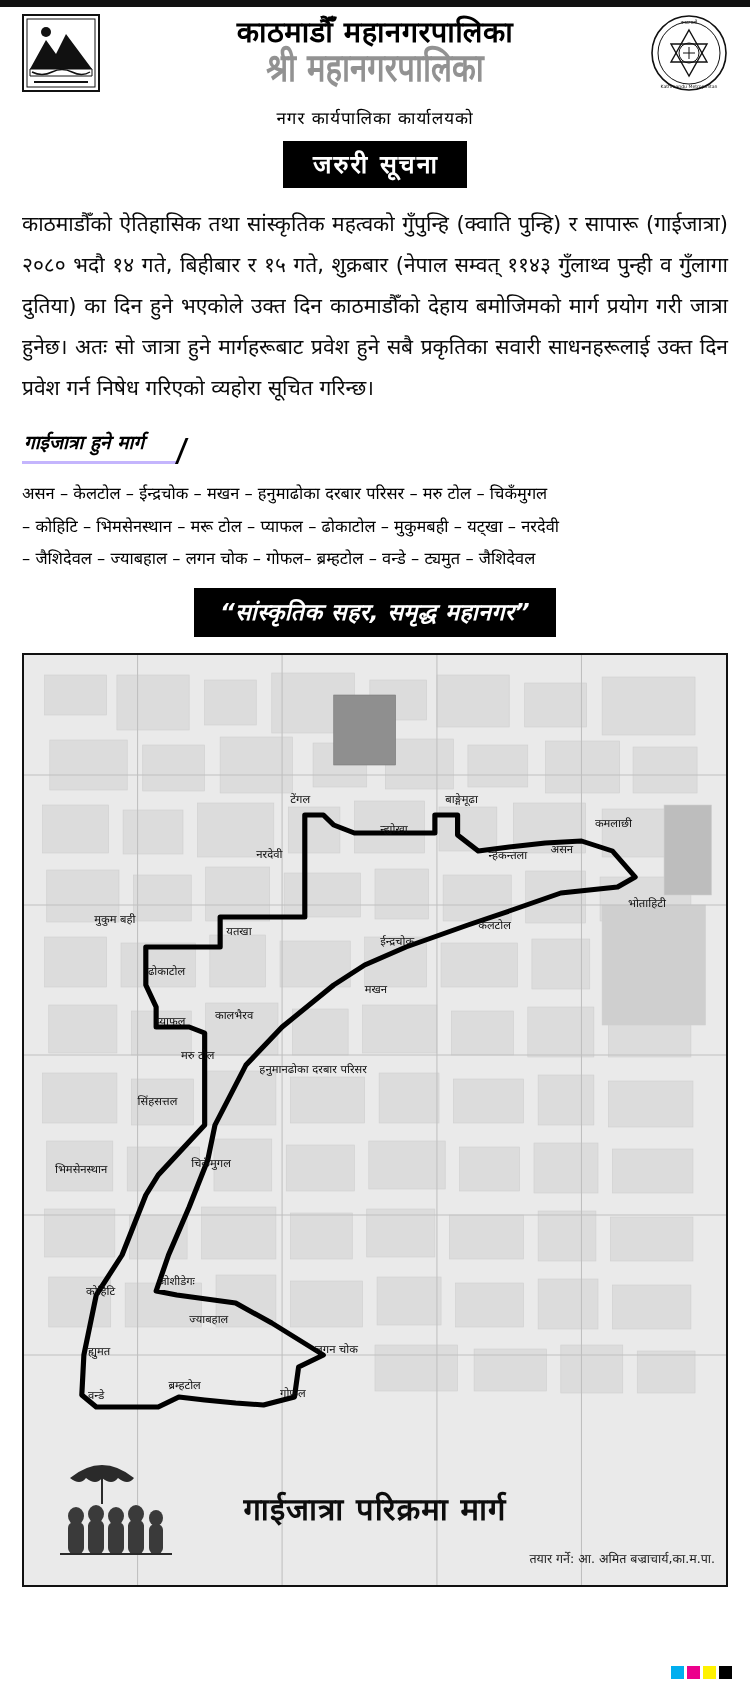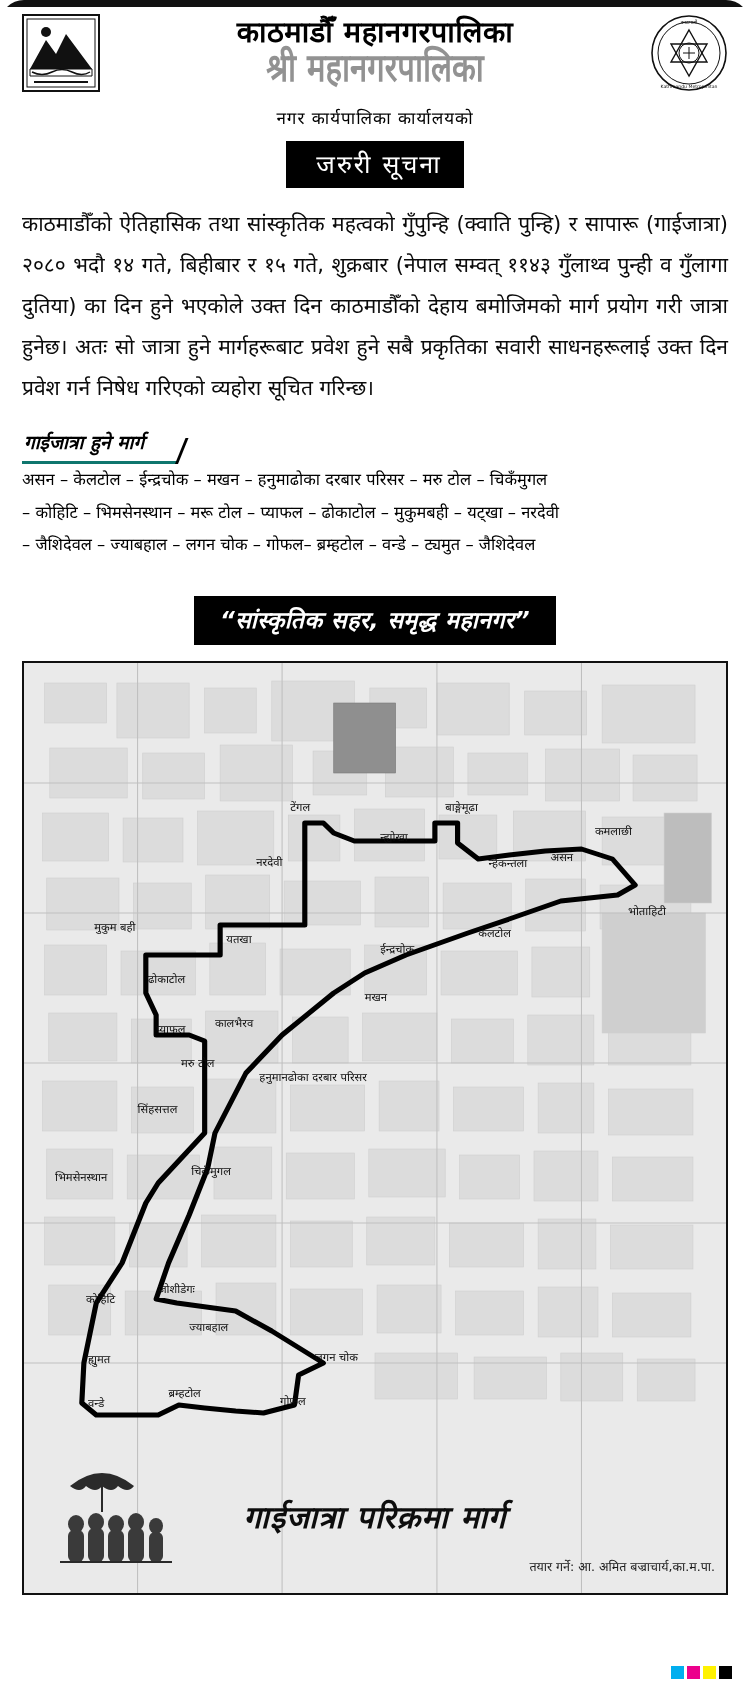--- a/index.html
+++ b/index.html
@@ -11,21 +11,20 @@
     font-family: "Liberation Sans", sans-serif;
     color: #000000;
   }
   .page {
     width: 750px;
     height: 1689px;
     position: relative;
     background: #ffffff;
     box-sizing: border-box;
     overflow: hidden;
-    border-radius: 24px;
   }
   .rule-top {
     position: absolute;
     left: 0; right: 0; top: 0;
     height: 7px;
     background: #111;
   }
   .content {
     position: relative;
     padding: 14px 22px 0 22px;
@@ -83,22 +82,22 @@
   .notice-badge-wrap {
     text-align: center;
     margin-top: 12px;
   }
   .notice-badge {
     display: inline-block;
     background: #000;
     color: #fff;
     font-family: "DejaVu Sans", sans-serif;
     font-size: 25px;
-    font-weight: normal;
-    padding: 5px 22px 8px 30px;
+    font-weight: bold;
+    padding: 5px 28px 8px 30px;
     letter-spacing: 2px;
   }
 
   
   .body-text {
     margin-top: 16px;
     font-family: "DejaVu Sans", sans-serif;
     font-size: 21px;
     line-height: 1.95;
     text-align: justify;
@@ -110,45 +109,46 @@
     margin-top: 18px;
   }
   .route-heading {
     display: inline-block;
     position: relative;
     font-family: "DejaVu Sans", sans-serif;
     font-weight: bold;
     font-style: italic;
     font-size: 19px;
     padding: 2px 34px 6px 2px;
-    border-bottom: 3px solid #0f766e;
+    border-bottom: 3px solid #c4b5fd;
   }
   .route-heading::after {
     content: "";
     position: absolute;
     right: 0;
     bottom: -3px;
     width: 26px;
     height: 26px;
     border-right: 3px solid #000;
     transform: skewX(-22deg);
     transform-origin: bottom right;
   }
   .route-lines {
+    margin-top: 14px;
     font-family: "DejaVu Sans", sans-serif;
     font-size: 16.4px;
     line-height: 2.0;
     color: #000;
   }
   .route-line { white-space: nowrap; }
 
   
   .slogan-wrap {
     text-align: center;
-    margin-top: 34px;
+    margin-top: 12px;
   }
   .slogan {
     display: inline-block;
     background: #000;
     color: #fff;
     font-family: "DejaVu Sans", sans-serif;
     font-weight: bold;
     font-style: italic;
     font-size: 23px;
     padding: 7px 26px 10px 26px;
@@ -165,21 +165,20 @@
     overflow: hidden;
   }
   .map-svg { display: block; width: 100%; height: 100%; }
   .map-caption {
     position: absolute;
     left: 0; right: 0;
     bottom: 56px;
     text-align: center;
     font-family: "DejaVu Sans", sans-serif;
     font-weight: bold;
-    font-style: italic;
     font-size: 31px;
     color: #0d0d0d;
     letter-spacing: 1px;
   }
   .map-credit {
     position: absolute;
     right: 11px;
     bottom: 18px;
     font-family: "DejaVu Sans", sans-serif;
     font-size: 12.5px;

